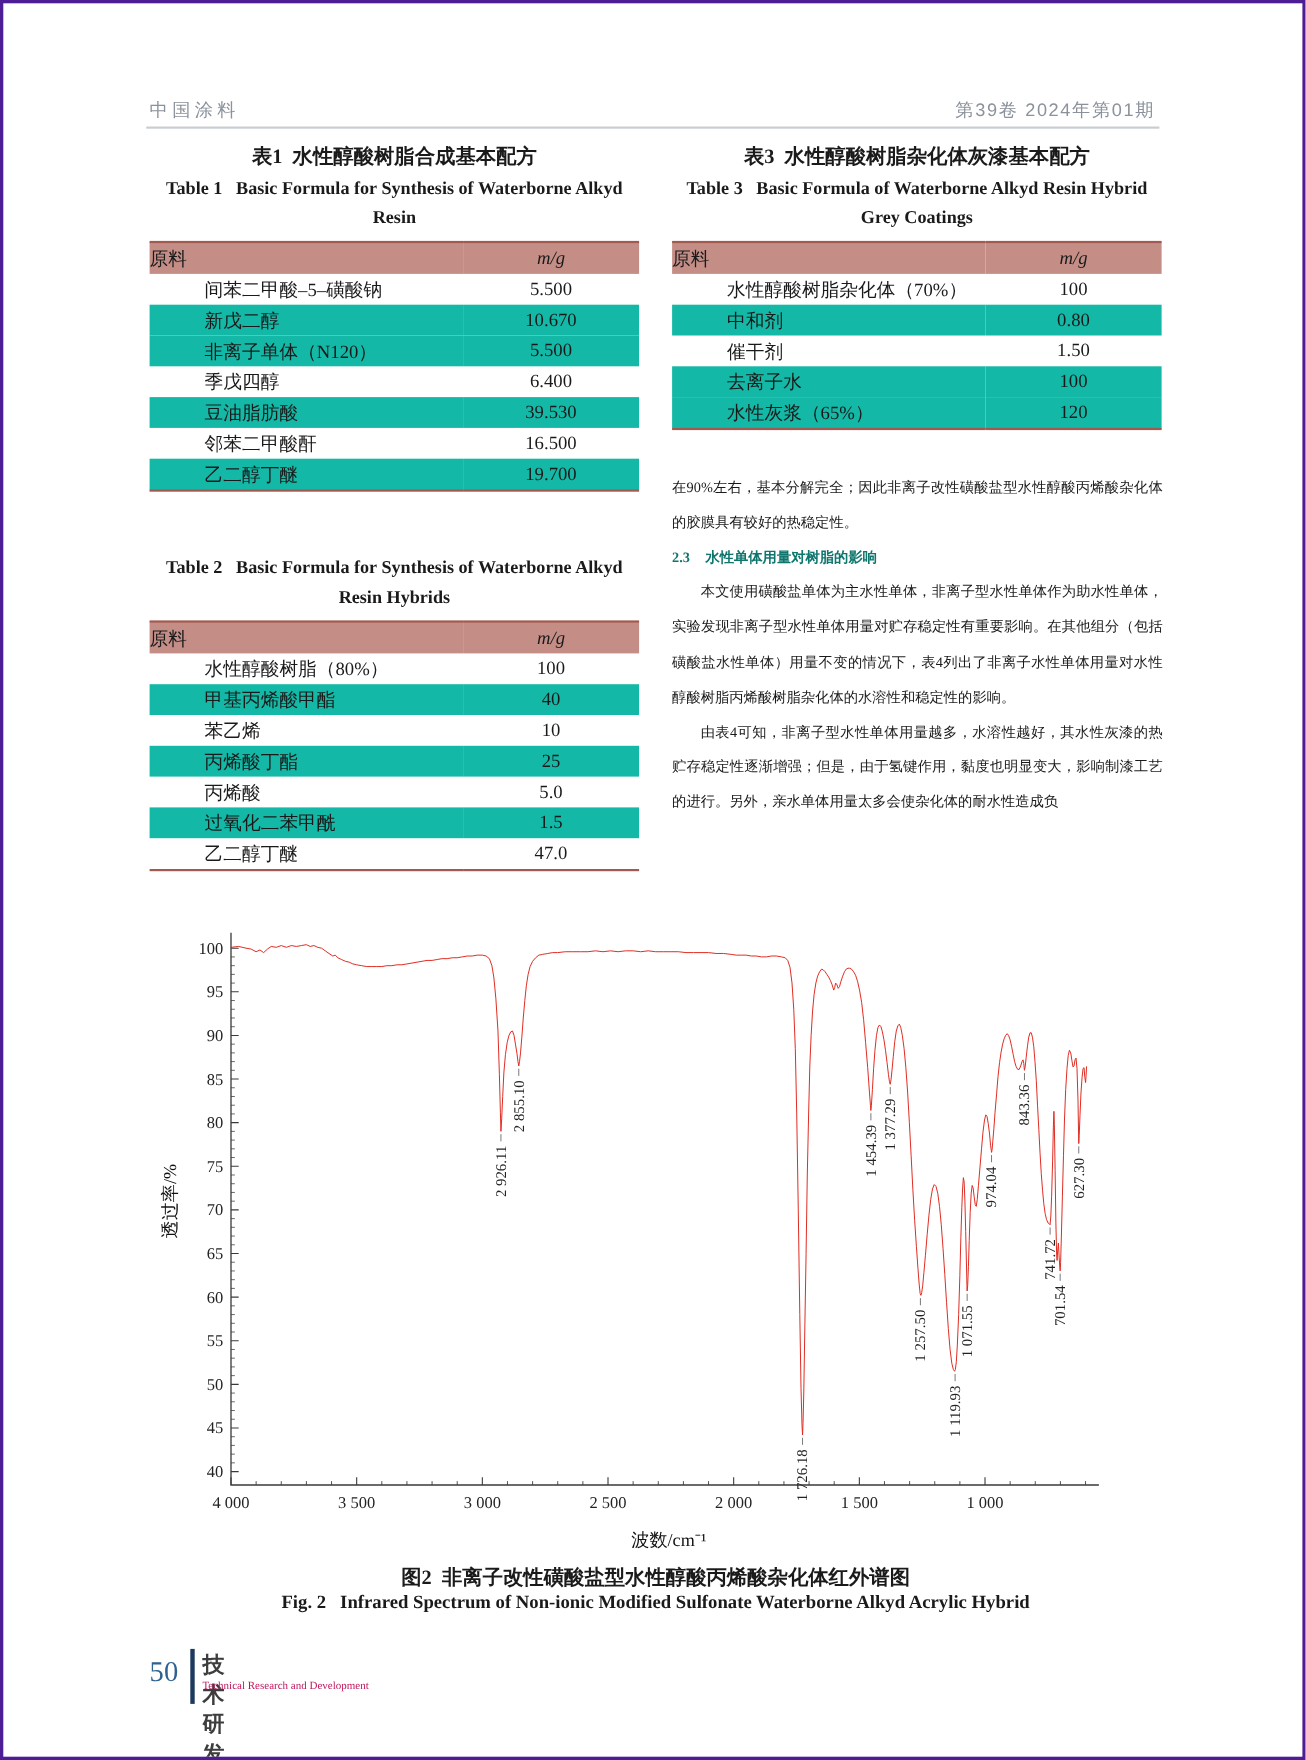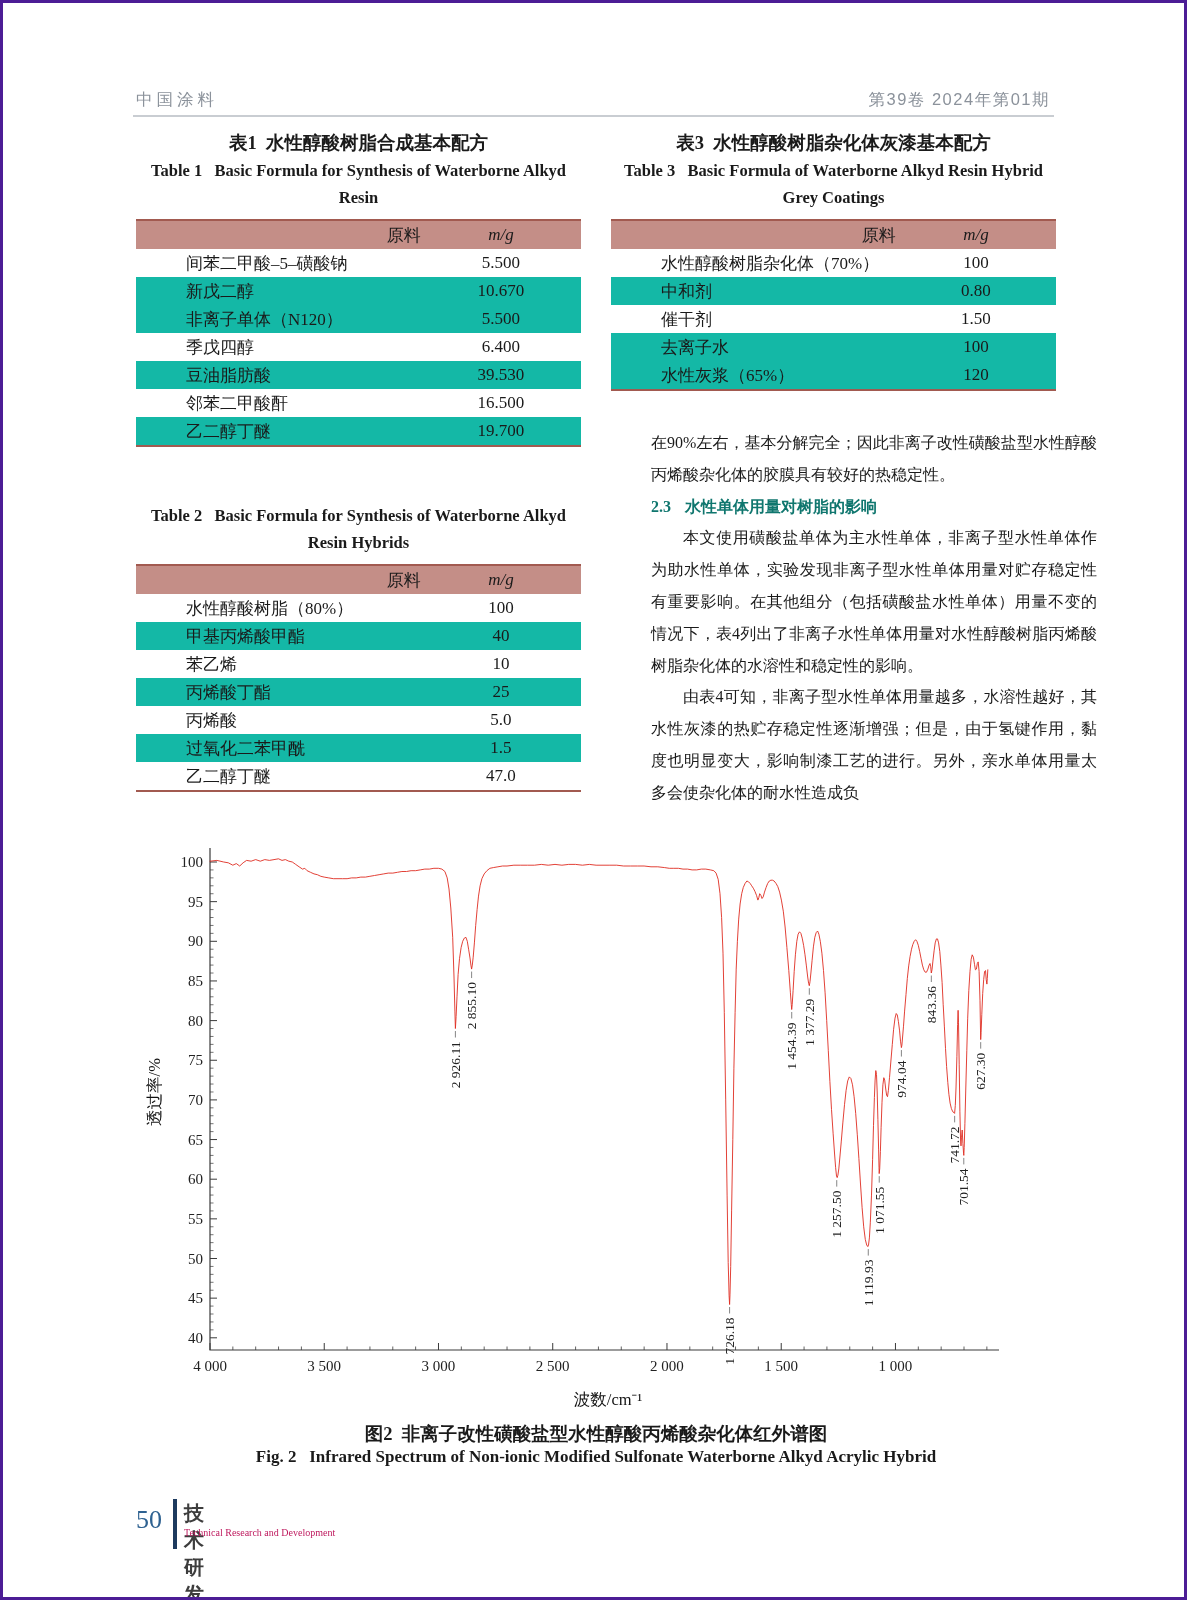--- a/index.html
+++ b/index.html
@@ -15,26 +15,26 @@
   
   .tblock{position:absolute;width:445px;}
   .t-zh{font-weight:bold;font-size:18.5px;text-align:center;white-space:pre-wrap;line-height:24px;}
   .t-en{font-weight:bold;font-size:16.5px;text-align:center;white-space:pre-wrap;line-height:26.5px;margin-top:3px;}
   table.ftab{width:100%;border-collapse:collapse;margin-top:8px;
              border-top:2px solid #a25a50;border-bottom:2px solid #a25a50;font-size:17px;}
   table.ftab td{height:28px;padding:0;vertical-align:middle;}
   table.ftab td.c1{width:64%;padding-left:50px;text-align:left;}
   table.ftab td.c2{width:36%;text-align:center;}
   table.ftab tr.hd{background:#c48e87;}
-  table.ftab tr.hd td.c1{text-align:right;padding-left:0;}
+  table.ftab tr.hd td.c1{text-align:left;padding-left:0;}
   table.ftab tr.hd td.c2{font-style:italic;}
   table.ftab tr.shade{background:#14b8a6;padding-left:12px;}
   
   #text-col{position:absolute;left:608px;top:424px;width:446px;
-            font-size:16px;line-height:31.8px;text-align:justify;margin-left:40px;}
+            font-size:13px;line-height:31.8px;text-align:justify;}
   #text-col p{margin:0;}
   .indent{text-indent:2em;}
   .sec-head{color:#0f766e;font-weight:bold;}
   .sec-no{margin-right:14px;}
   
   #irsvg{position:absolute;left:140px;top:820px;}
   .tick{font-family:"Liberation Serif",serif;font-size:15px;fill:#222;}
   .plabel{font-family:"Liberation Serif",serif;font-size:13.5px;fill:#222;}
   .atitle{font-family:"Liberation Serif",serif;font-size:16.5px;fill:#111;}
   .fig-cap{position:absolute;left:133px;width:920px;text-align:center;white-space:pre-wrap;}

